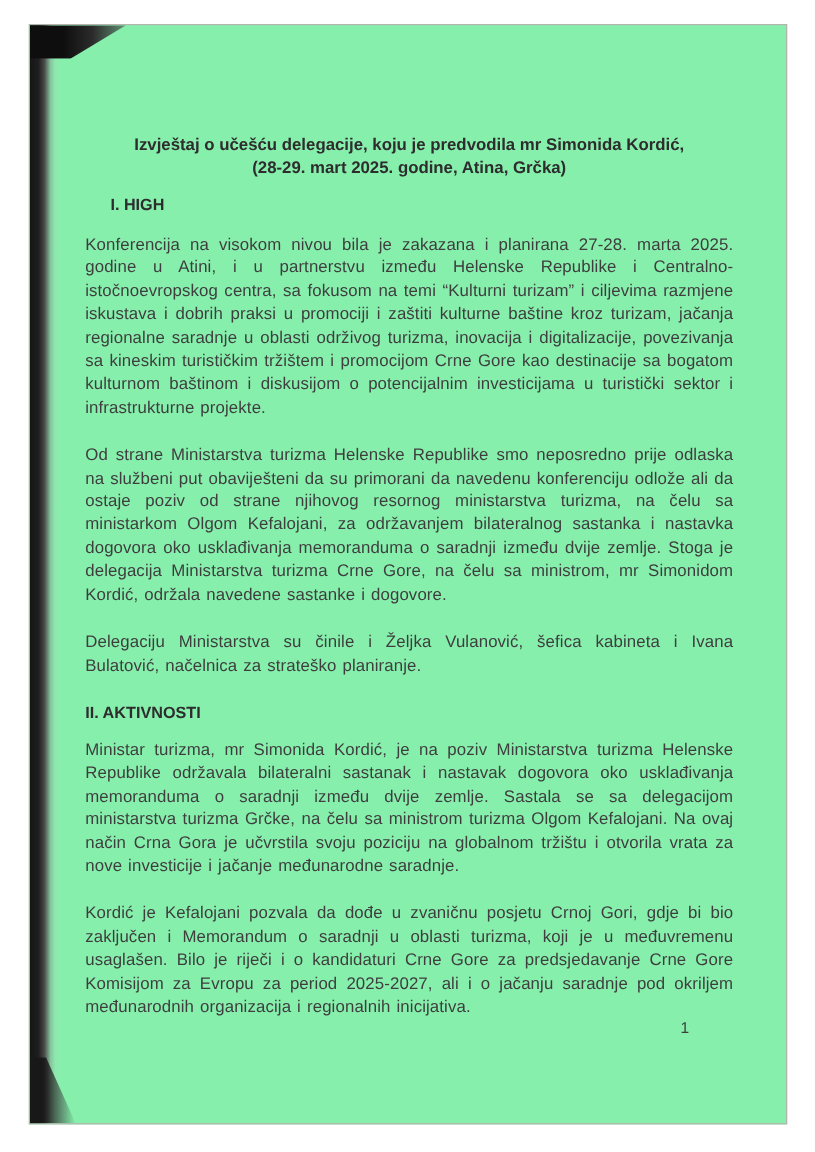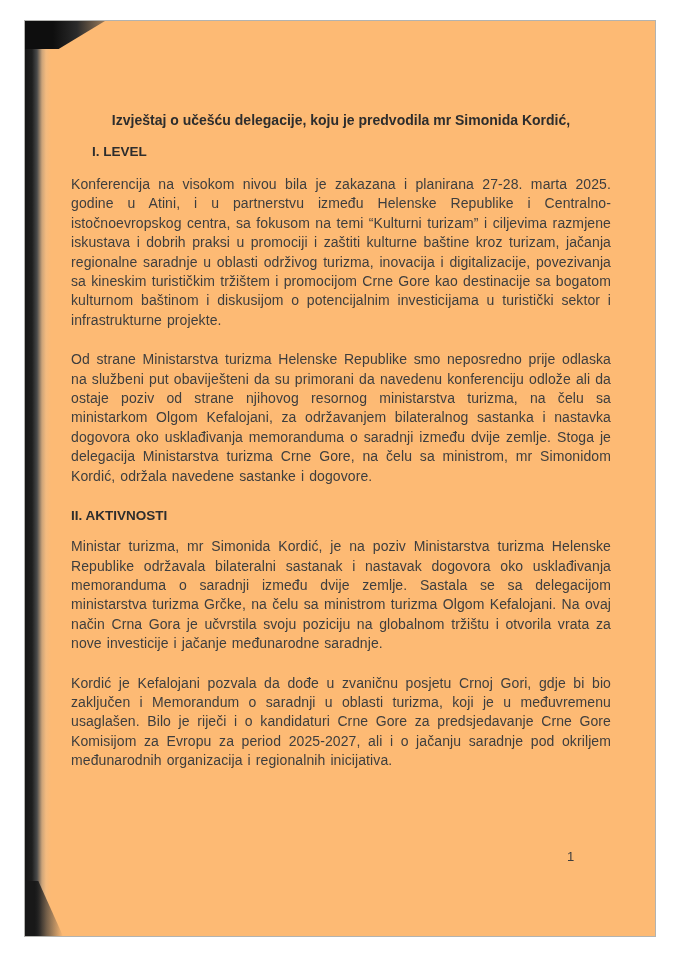--- a/index.html
+++ b/index.html
@@ -13,21 +13,21 @@
     position: relative;
     overflow: hidden;
     font-family: "Liberation Sans", sans-serif;
   }
   .sheet {
     position: absolute;
     left: 24px;
     top: 20px;
     width: 632px;
     height: 917px;
-    background: #fdba74;
+    background: #86efac;
     border: 1px solid #b3b3b0;
     box-sizing: border-box;
   }
   
   .scan-edge-left {
     position: absolute;
     left: 0;
     top: 0;
     bottom: 0;
     width: 26px;
@@ -109,28 +109,30 @@
 <div class="sheet">
 
   <div class="scan-edge-left"></div>
   <div class="scan-corner-top"></div>
   <div class="scan-corner-bottom"></div>
 
   <div class="content">
 
     <h1 class="doc-title">
       <span class="tline">Izvještaj o učešću delegacije, koju je predvodila mr Simonida Kordić,</span>
+      <span class="tline">(28-29. mart 2025. godine, Atina, Grčka)</span>
     </h1>
 
-    <div class="section-heading indented">I. LEVEL</div>
+    <div class="section-heading indented">I. HIGH</div>
 
     <p class="para">Konferencija na visokom nivou bila je zakazana i planirana 27-28. marta 2025. godine u Atini, i u partnerstvu između Helenske Republike i Centralno-istočnoevropskog centra, sa fokusom na temi “Kulturni turizam” i ciljevima razmjene iskustava i dobrih praksi u promociji i zaštiti kulturne baštine kroz turizam, jačanja regionalne saradnje u oblasti održivog turizma, inovacija i digitalizacije, povezivanja sa kineskim turističkim tržištem i promocijom Crne Gore kao destinacije sa bogatom kulturnom baštinom i diskusijom o potencijalnim investicijama u turistički sektor i infrastrukturne projekte.</p>
 
     <p class="para">Od strane Ministarstva turizma Helenske Republike smo neposredno prije odlaska na službeni put obaviješteni da su primorani da navedenu konferenciju odlože ali da ostaje poziv od strane njihovog resornog ministarstva turizma, na čelu sa ministarkom Olgom Kefalojani, za održavanjem bilateralnog sastanka i nastavka dogovora oko usklađivanja memoranduma o saradnji između dvije zemlje. Stoga je delegacija Ministarstva turizma Crne Gore, na čelu sa ministrom, mr Simonidom Kordić, održala navedene sastanke i dogovore.</p>
 
+    <p class="para">Delegaciju Ministarstva su činile i Željka Vulanović, šefica kabineta i Ivana Bulatović, načelnica za strateško planiranje.</p>
 
     <div class="section-heading second">II. AKTIVNOSTI</div>
 
     <p class="para">Ministar turizma, mr Simonida Kordić, je na poziv Ministarstva turizma Helenske Republike održavala bilateralni sastanak i nastavak dogovora oko usklađivanja memoranduma o saradnji između dvije zemlje. Sastala se sa delegacijom ministarstva turizma Grčke, na čelu sa ministrom turizma Olgom Kefalojani. Na ovaj način Crna Gora je učvrstila svoju poziciju na globalnom tržištu i otvorila vrata za nove investicije i jačanje međunarodne saradnje.</p>
 
     <p class="para">Kordić je Kefalojani pozvala da dođe u zvaničnu posjetu Crnoj Gori, gdje bi bio zaključen i Memorandum o saradnji u oblasti turizma, koji je u međuvremenu usaglašen. Bilo je riječi i o kandidaturi Crne Gore za predsjedavanje Crne Gore Komisijom za Evropu za period 2025-2027, ali i o jačanju saradnje pod okriljem međunarodnih organizacija i regionalnih inicijativa.</p>
 
   </div>
 
   <div class="page-number">1</div>

